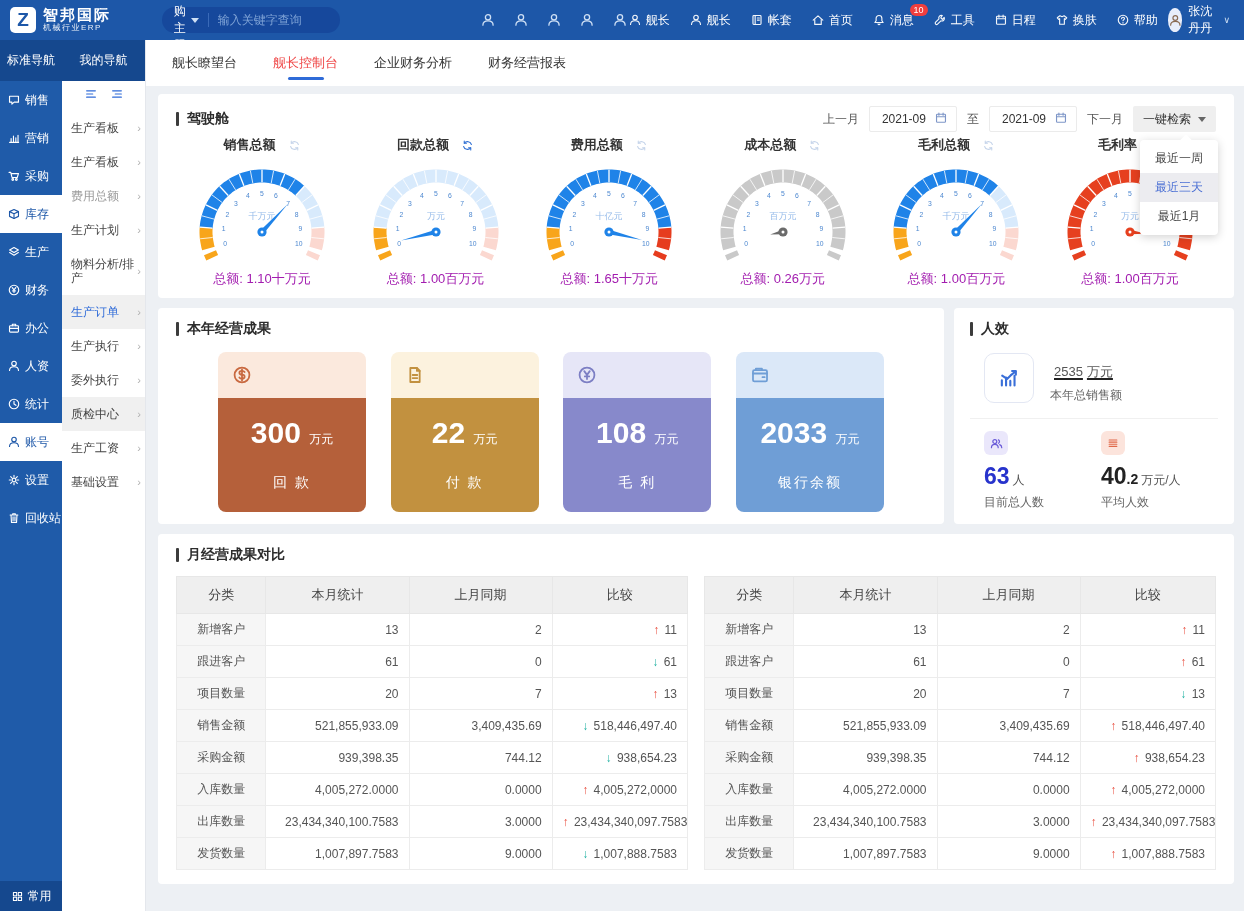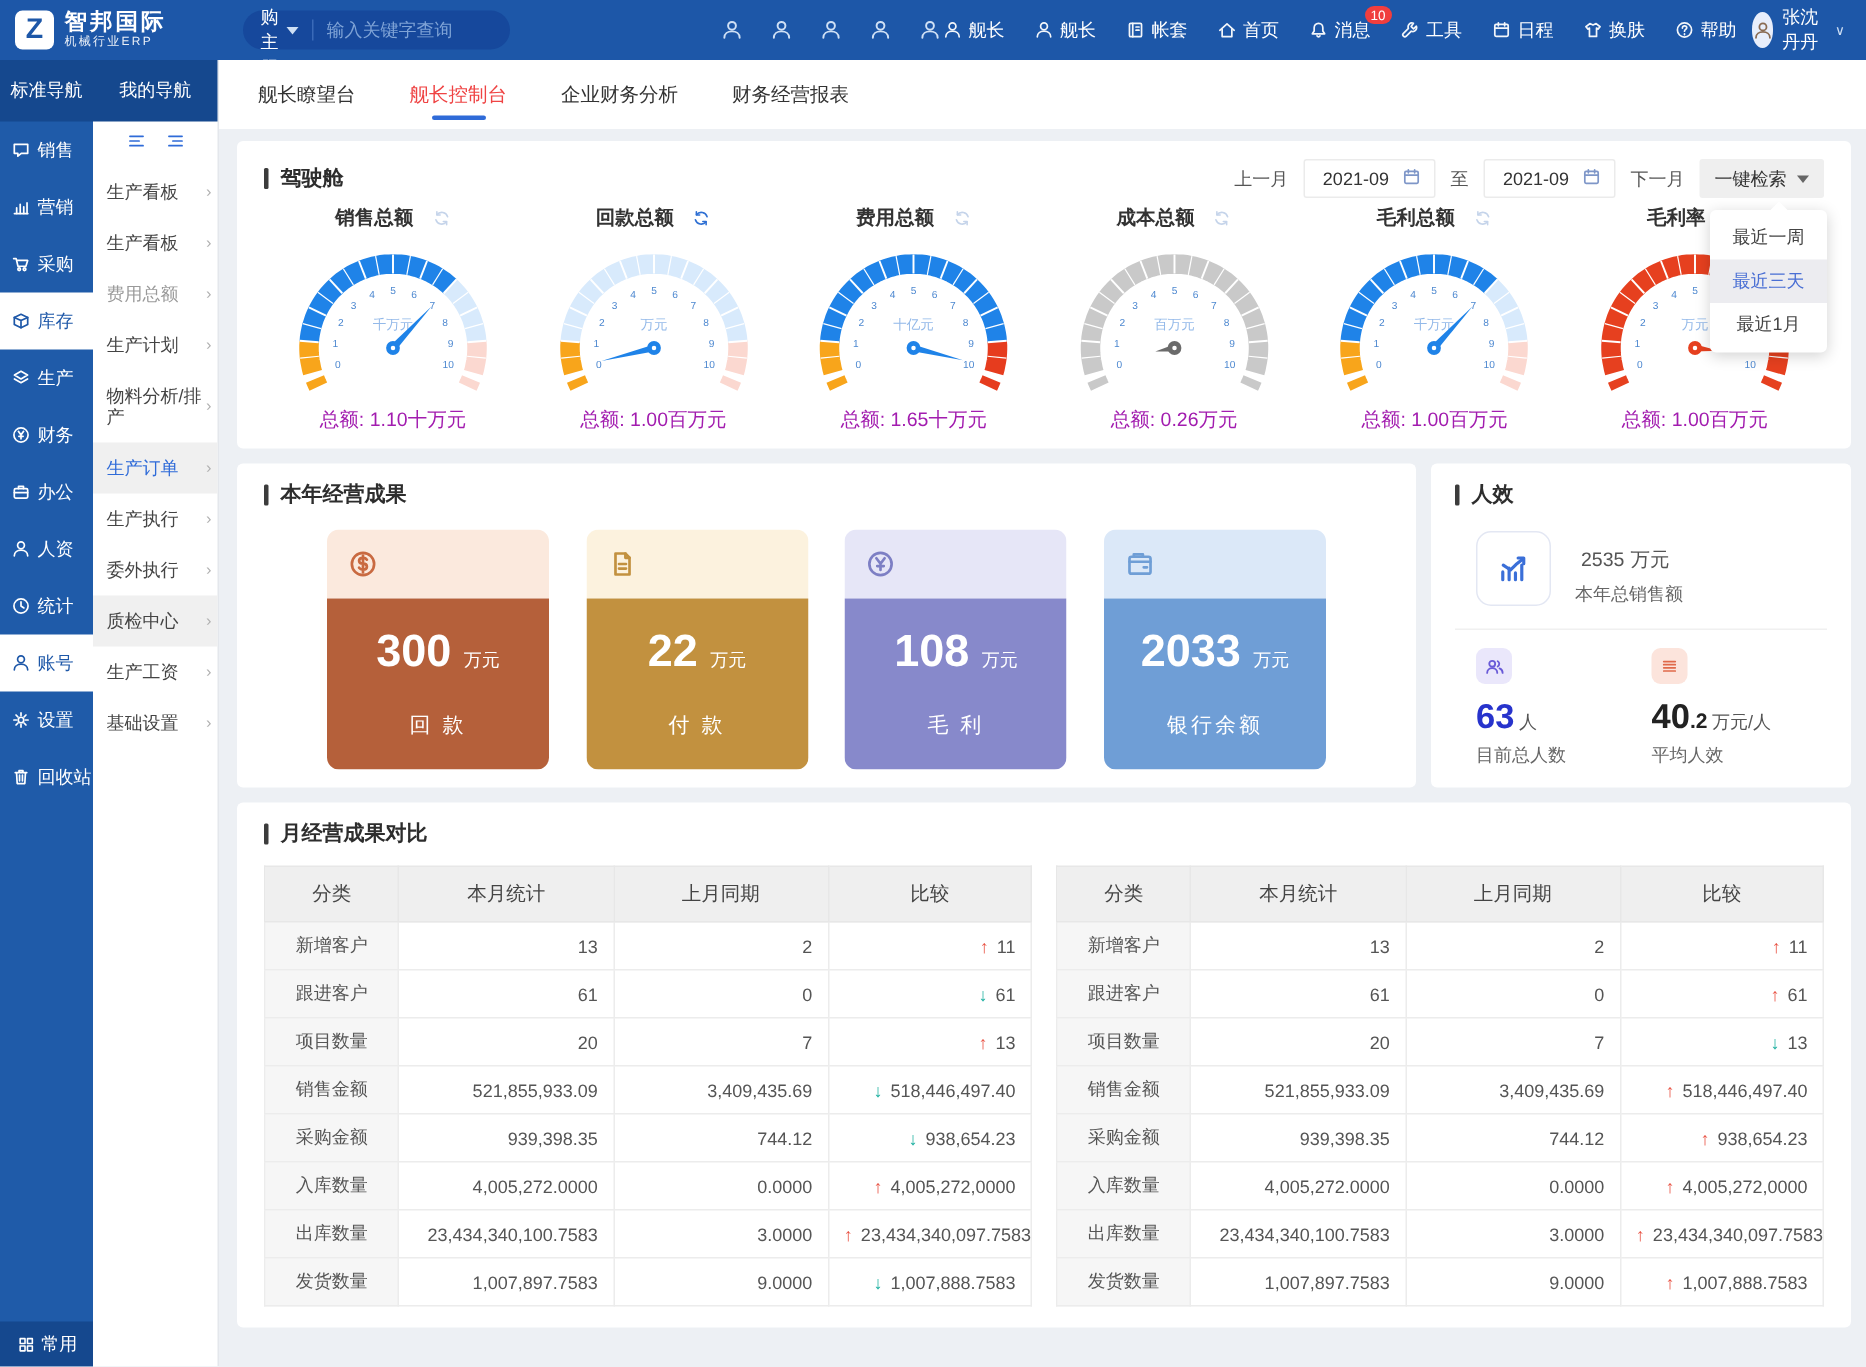--- a/index.html
+++ b/index.html
@@ -80,21 +80,21 @@
   .tile { width:148px; height:160px; border-radius:8px; overflow:hidden; color:#fff; }
   .tile-head { height:46px; display:flex; align-items:center; padding-left:13px; }
   .tile-body { height:114px; display:flex; flex-direction:column; align-items:center; justify-content:center; gap:20px; }
   .tile-num { font-size:30px; font-weight:bold; line-height:30px; }
   .tile-num span { font-size:12px; font-weight:normal; }
   .tile-lbl { font-size:14px; letter-spacing:2px; }
 
   .eff { width:280px; padding:12px 16px; }
   .eff-top { display:flex; align-items:center; gap:16px; margin-top:14px; padding-left:14px; }
   .eff-iconbox { width:50px; height:50px; border:1px solid #e3e7f3; border-radius:10px; display:flex; align-items:center; justify-content:center; color:#3a6fd8; }
-  .eff-num { font-size:27px; font-weight:bold; color:#222; }
+  .eff-num { font-size:27px; font-weight:bold; color:#222;text-decoration:underline; }
   .eff-num span { font-size:13px; font-weight:normal; color:#555; margin-left:4px; }
   .eff-cap { font-size:12px; color:#666; margin-top:4px; }
   .eff-div { height:1px; background:#f0f0f0; margin:14px 0 12px; }
   .eff-bottom { display:flex; padding-left:14px; }
   .eff-cell { width:50%; }
   .mini-badge { width:24px; height:24px; border-radius:6px; display:flex; align-items:center; justify-content:center; margin-bottom:8px; }
   .mb-purple { background:#eae7fb; color:#6a5bd8; }
   .mb-red { background:#fce4dc; color:#e0694a; }
   .eff-n2 { font-size:23px; font-weight:bold; color:#222; }
   .eff-n2.blue { color:#2733cc; }

